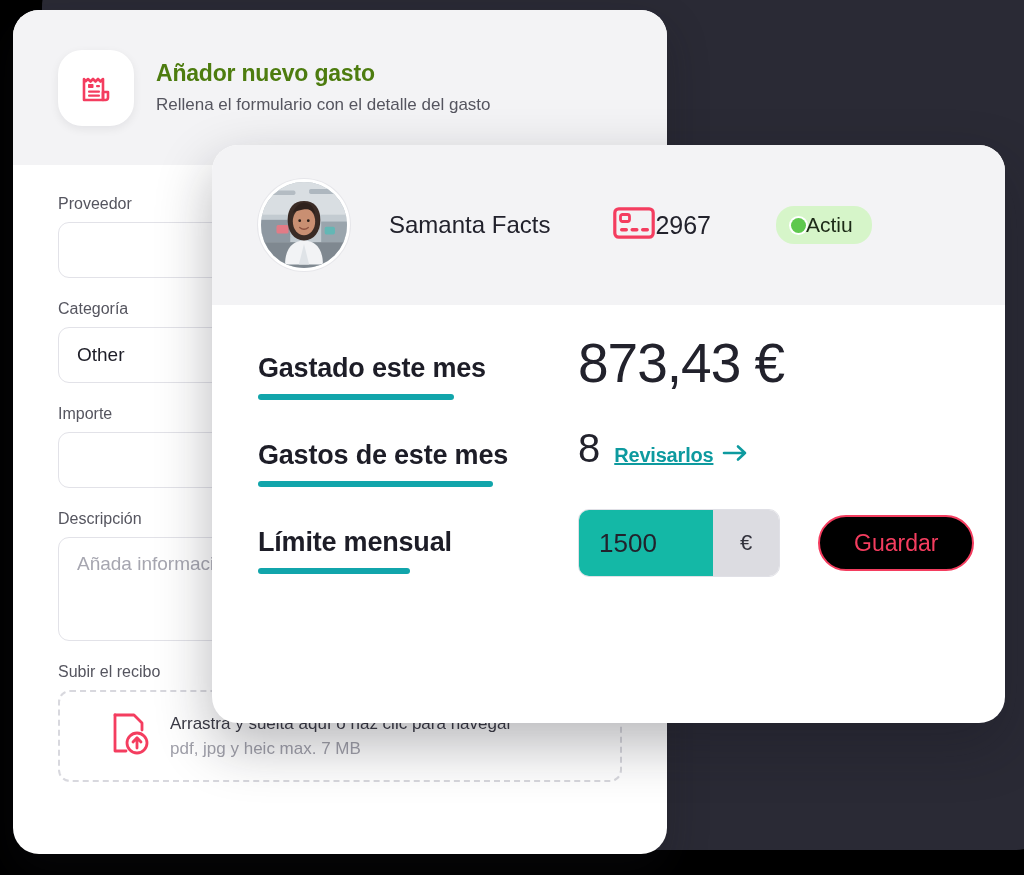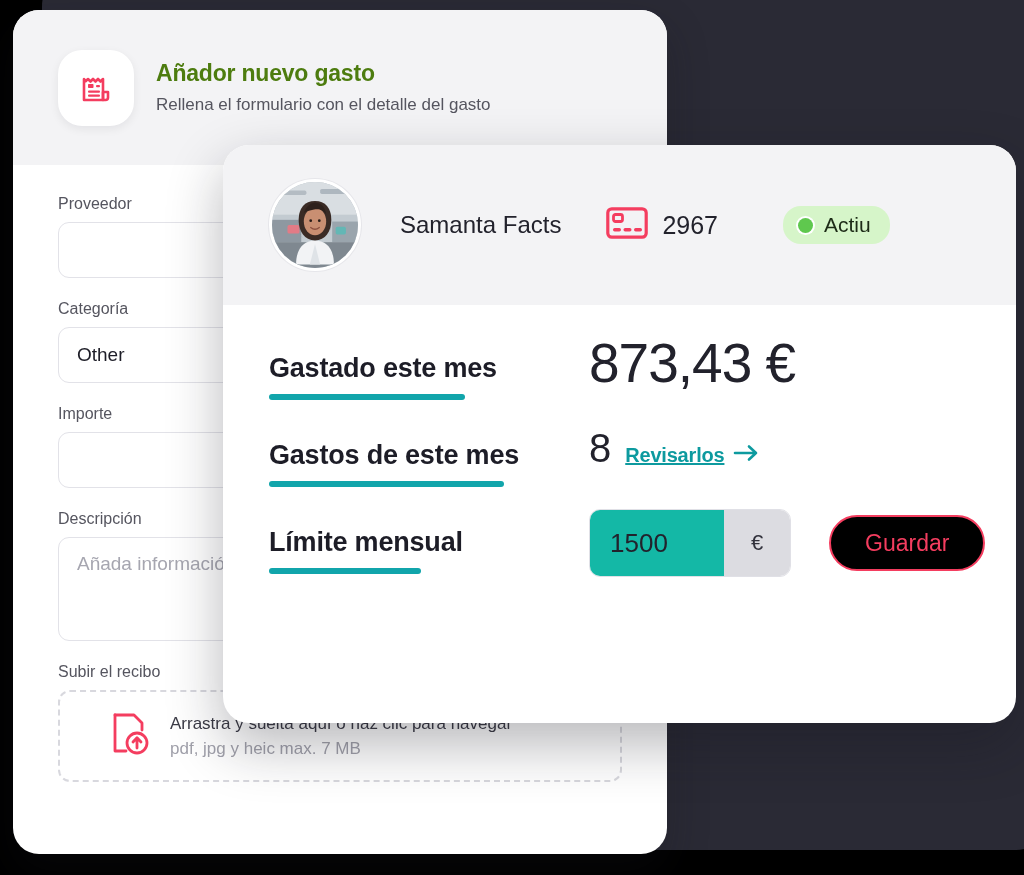--- a/index.html
+++ b/index.html
@@ -124,21 +124,21 @@
     padding-left: 48px;
   }
 
   .dz-texts { display: flex; flex-direction: column; gap: 5px; }
   .dz-main { font-size: 17px; color: #3b3b46; }
   .dz-sub  { font-size: 17px; color: #a1a1ab; }
 
   
   .detail-card {
     position: absolute;
-    left: 223px;
+    left: 212px;
     top: 145px;
     width: 793px;
     height: 578px;
     background: #ffffff;
     border-radius: 26px;
     box-shadow: 0 22px 55px rgba(20,20,30,0.30);
     overflow: hidden;
   }
 
   .detail-header {
@@ -166,34 +166,32 @@
 
   .person-name {
     font-size: 24px;
     color: #22222c;
     margin-left: 39px;
   }
 
   .card-num-group {
     display: flex;
     align-items: center;
-    gap: 14px;
-    margin-left: 45px;
+    margin-left: 63px;
   }
 
   .card-number { font-size: 25px; color: #22222c; }
 
   .status-pill {
     margin-left: 65px;
     background: #d6f5c9;
     border-radius: 18px;
     height: 38px;
     display: flex;
     align-items: center;
-    gap: 11px;
     padding: 0 19px 0 15px;
   }
 
   .status-dot {
     width: 15px; height: 15px; border-radius: 50%;
     background: #5fc84e;
     box-shadow: 0 0 0 2px #ffffff;
   }
 
   .status-text { font-size: 21px; color: #1d2b17; }

